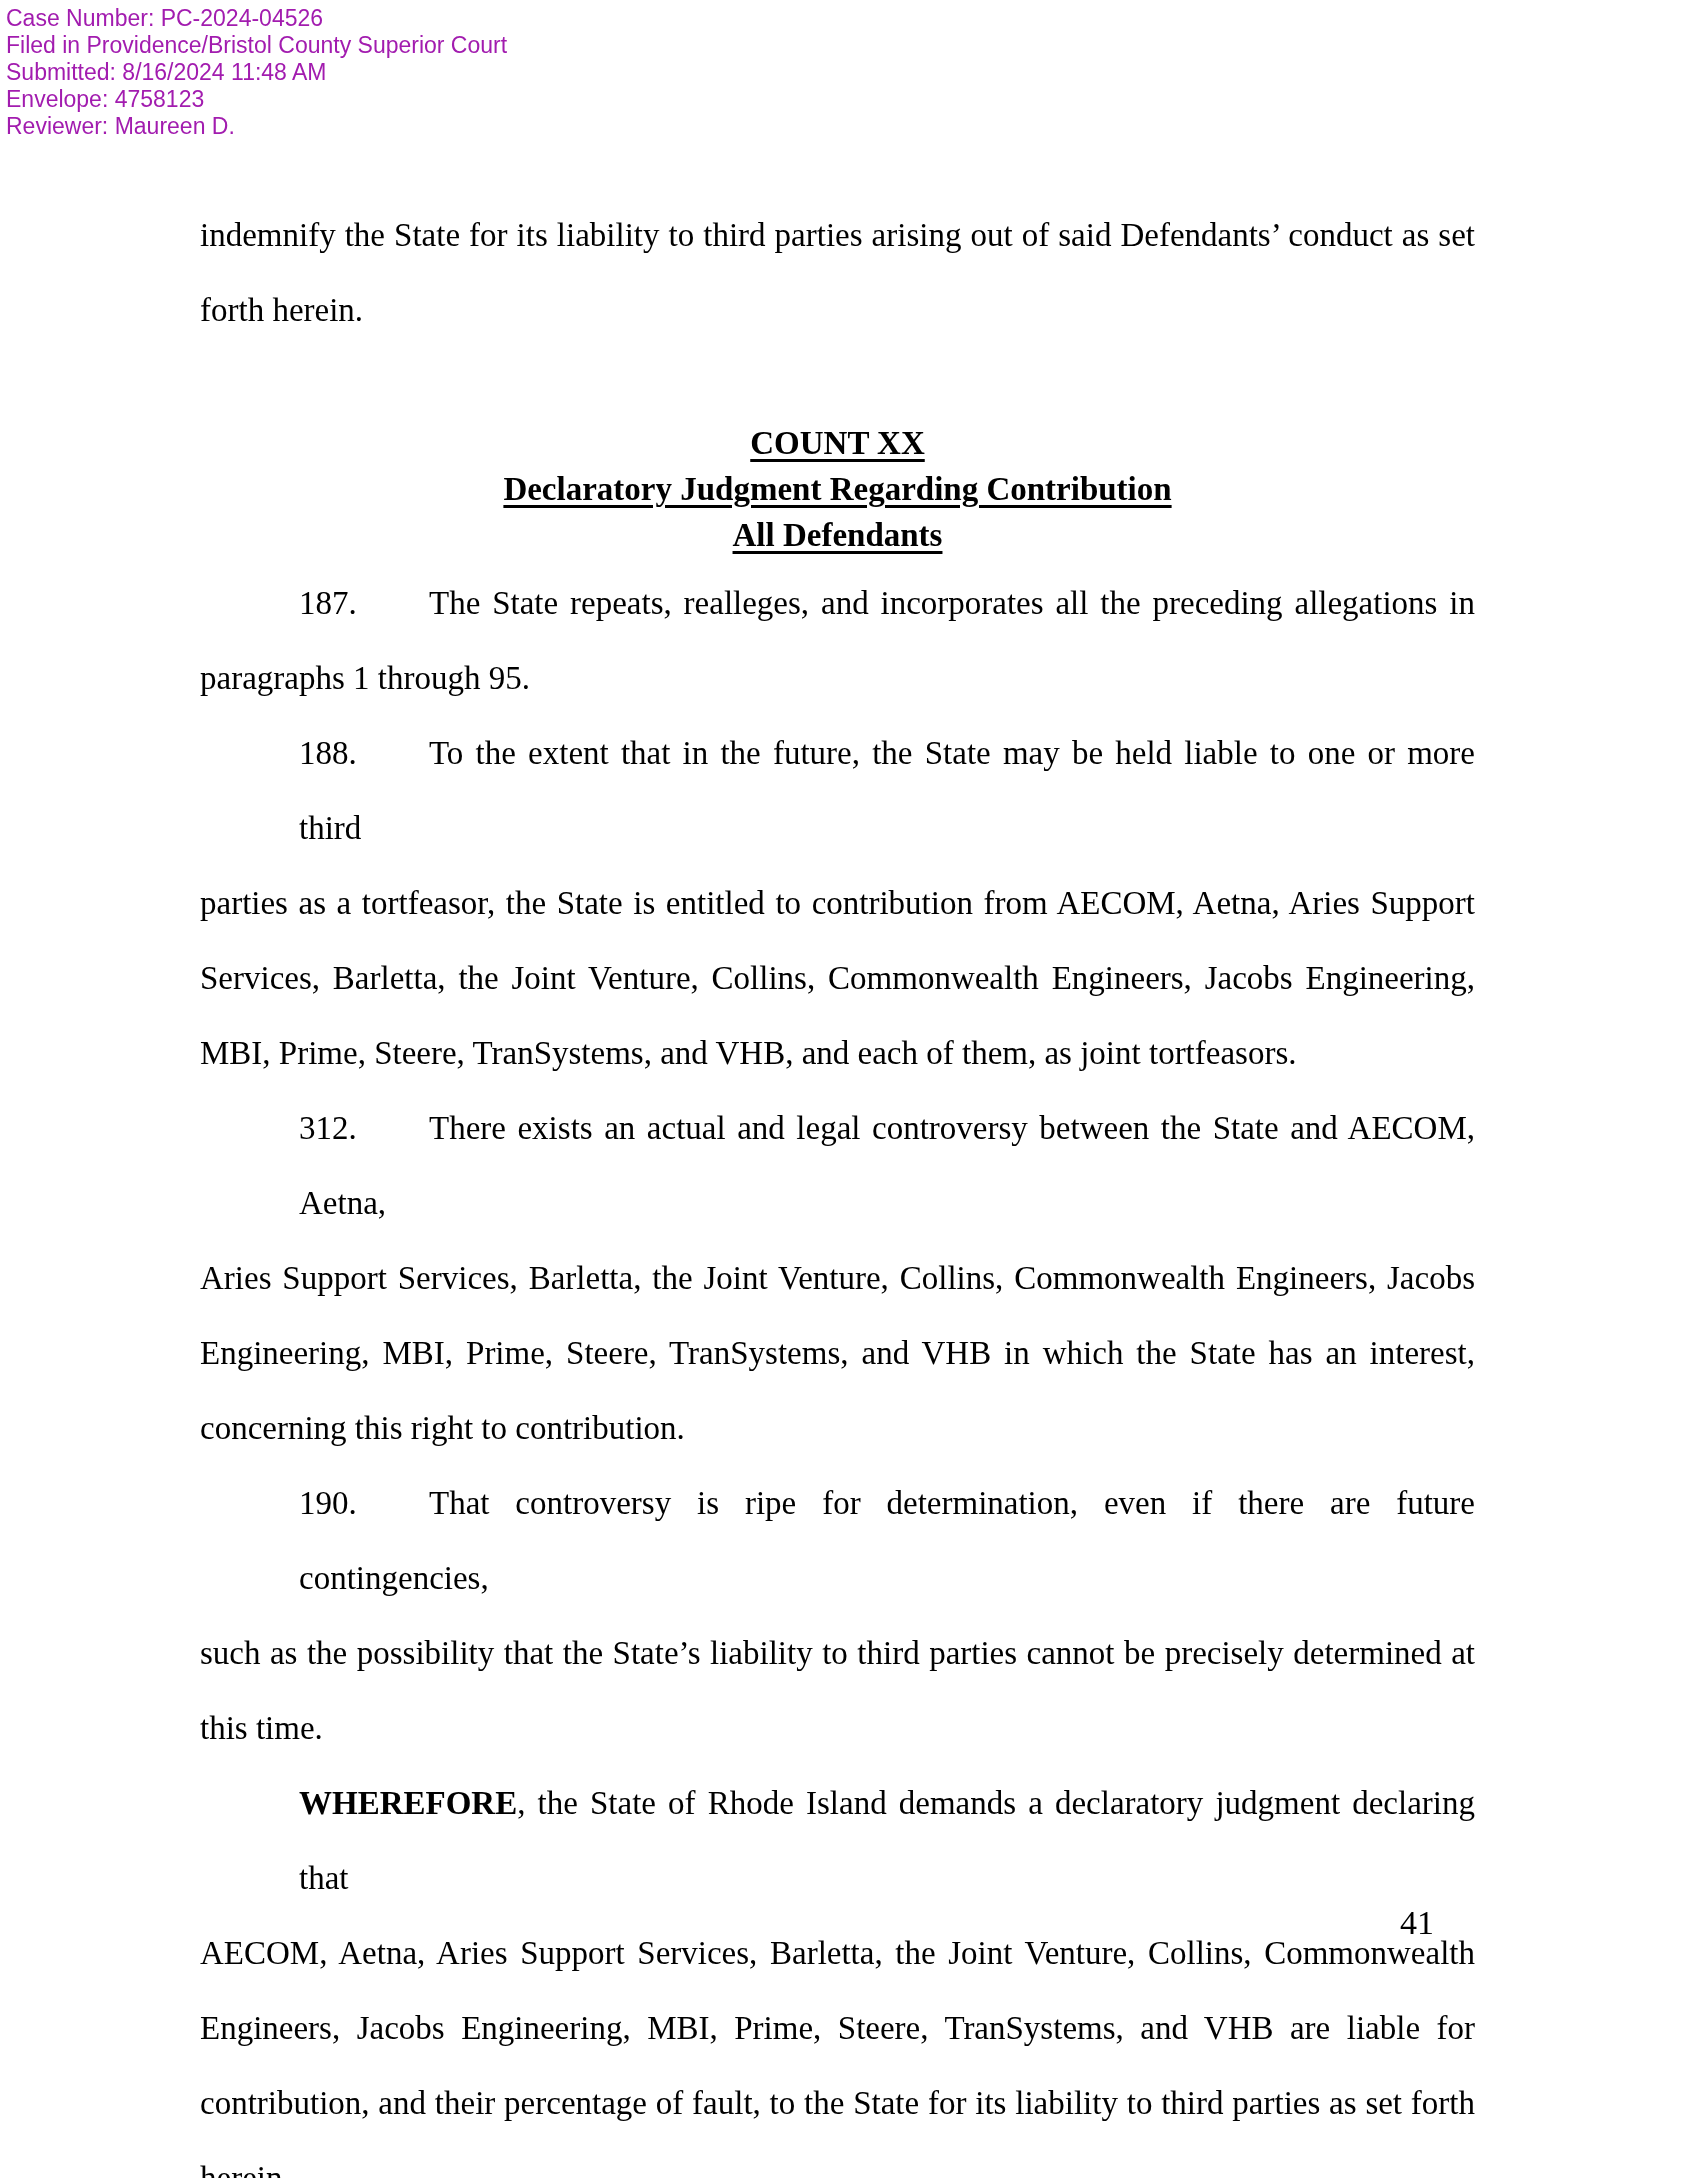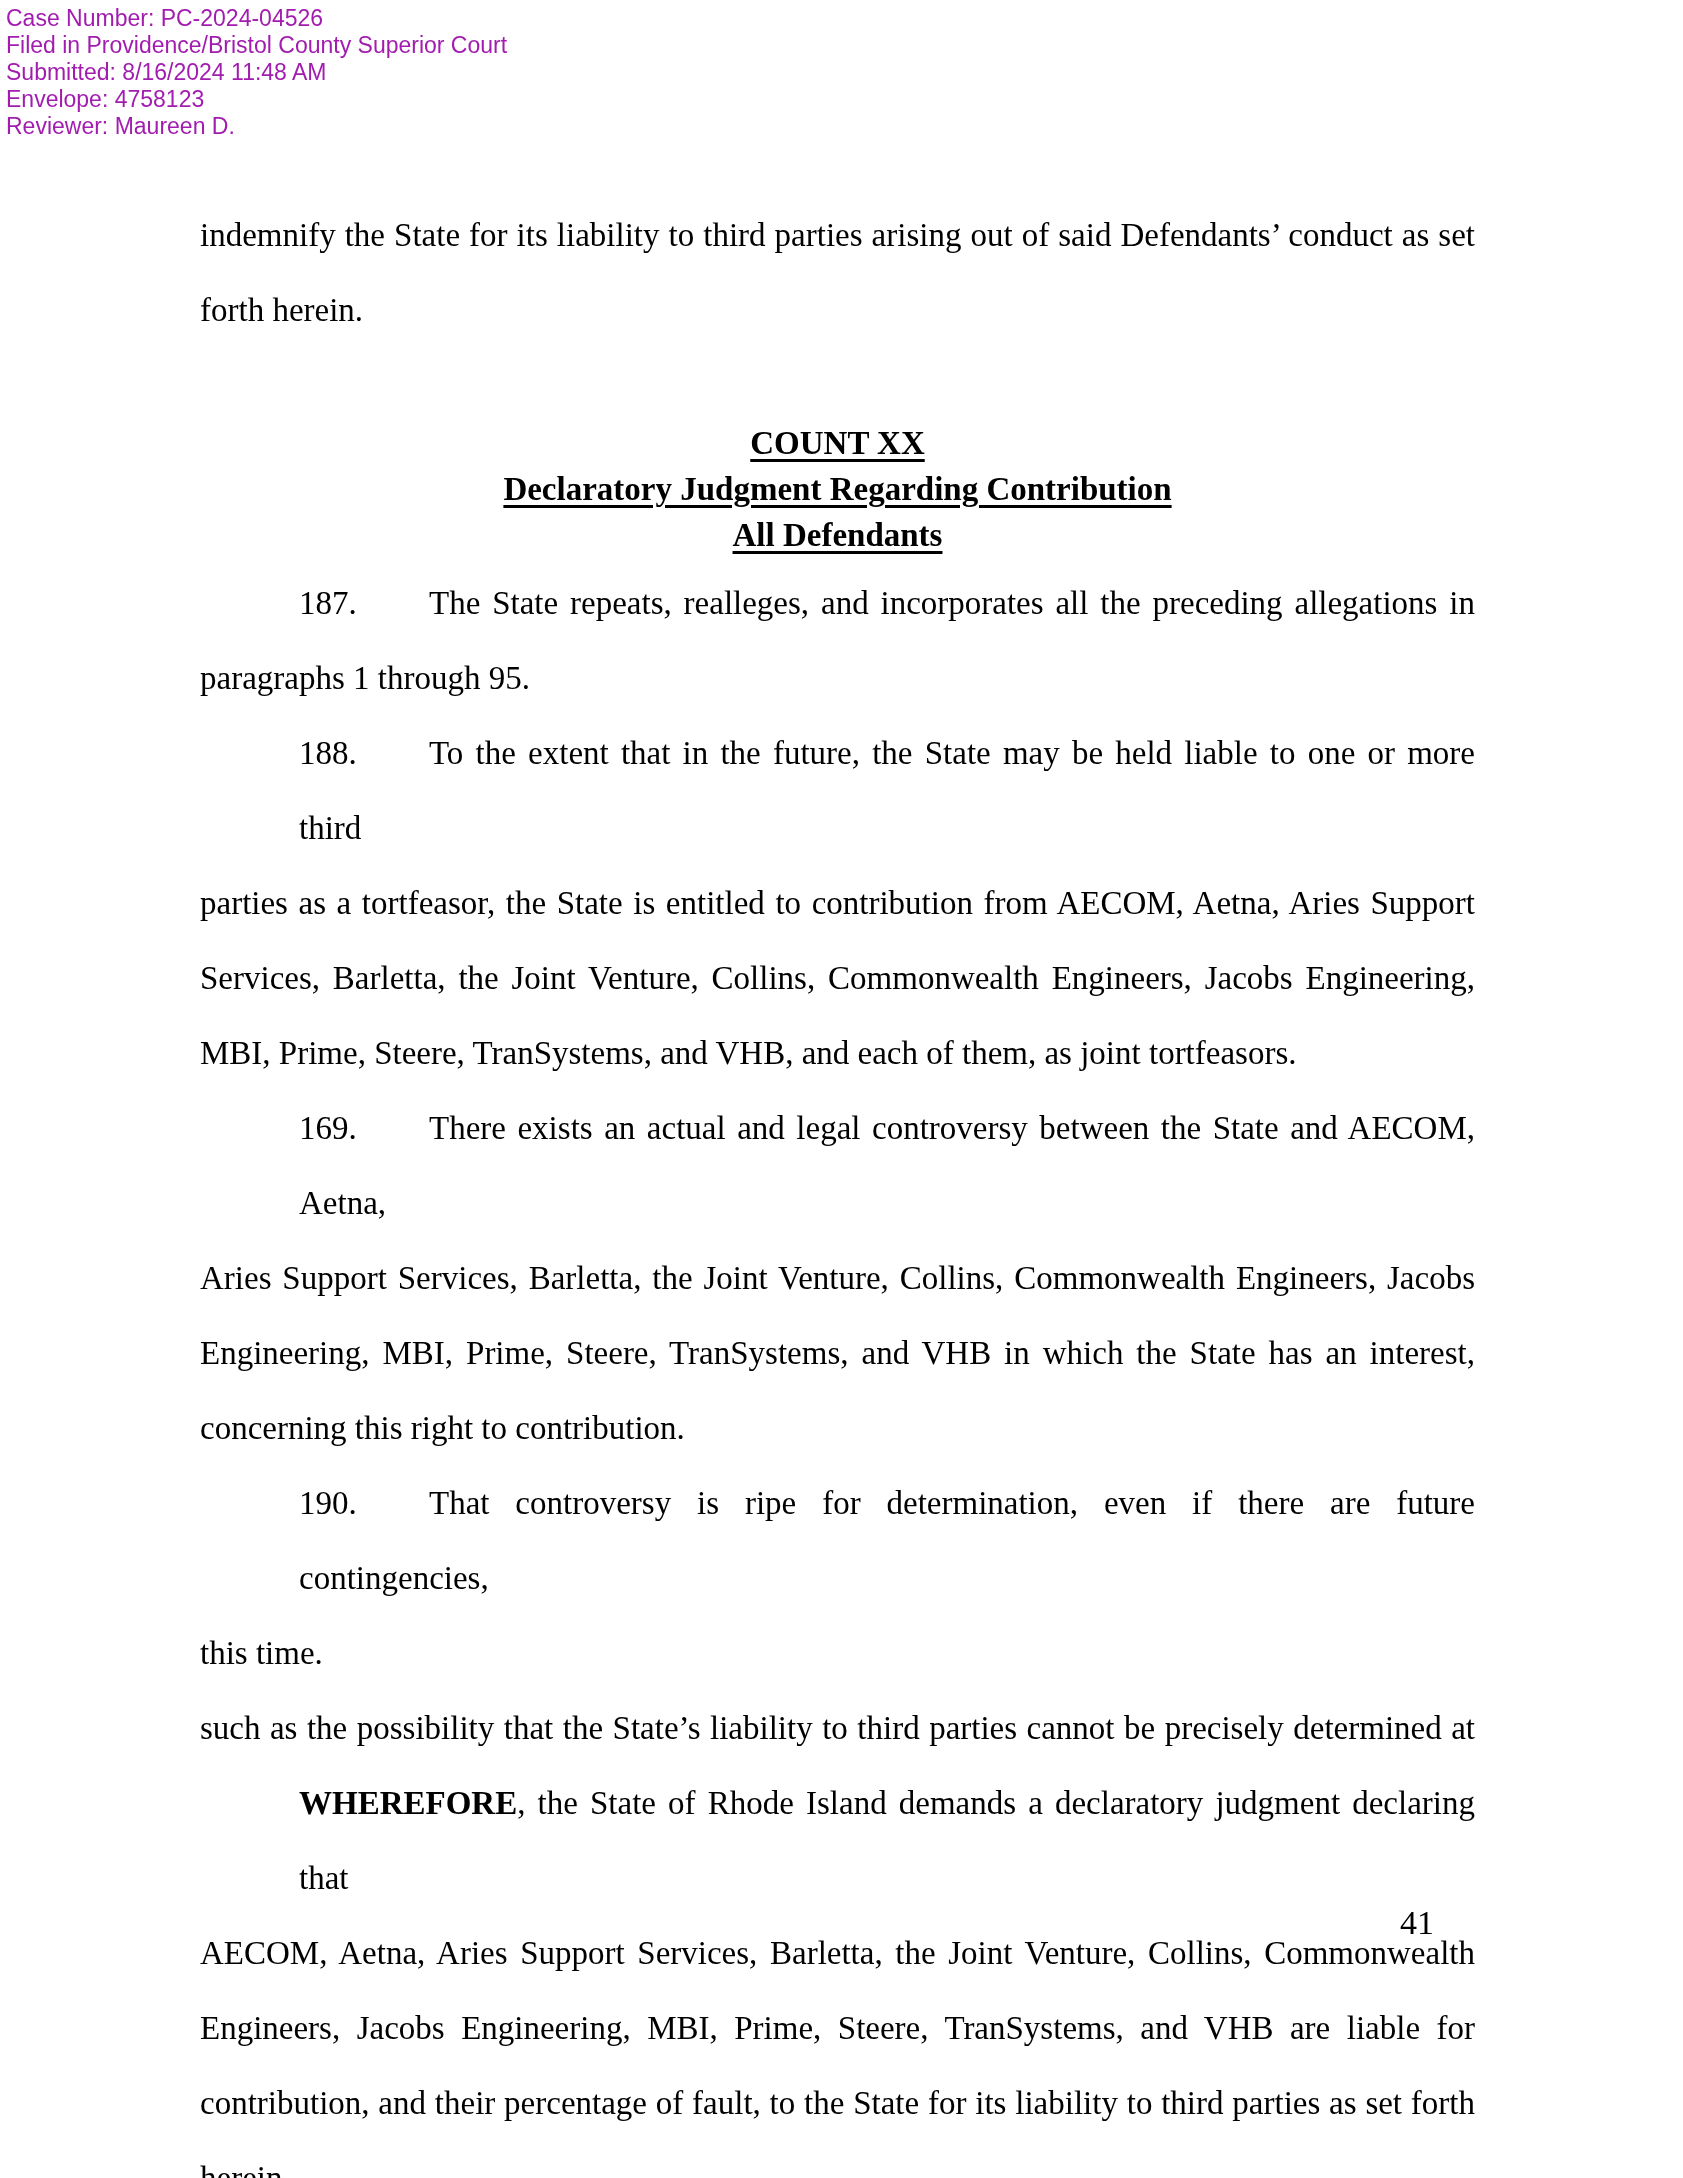--- a/index.html
+++ b/index.html
@@ -100,31 +100,31 @@
     <div class="ln">paragraphs 1 through 95.</div>
 
     <div class="ln j ind">
       <span class="pnum">188.</span><span>To the extent that in the future, the State may be held liable to one or more third</span>
     </div>
     <div class="ln j">parties as a tortfeasor, the State is entitled to contribution from AECOM, Aetna, Aries Support</div>
     <div class="ln j">Services, Barletta, the Joint Venture, Collins, Commonwealth Engineers, Jacobs Engineering,</div>
     <div class="ln">MBI, Prime, Steere, TranSystems, and VHB, and each of them, as joint tortfeasors.</div>
 
     <div class="ln j ind">
-      <span class="pnum">169.</span><span>There exists an actual and legal controversy between the State and AECOM, Aetna,</span>
+      <span class="pnum">312.</span><span>There exists an actual and legal controversy between the State and AECOM, Aetna,</span>
     </div>
     <div class="ln j">Aries Support Services, Barletta, the Joint Venture, Collins, Commonwealth Engineers, Jacobs</div>
     <div class="ln j">Engineering, MBI, Prime, Steere, TranSystems, and VHB in which the State has an interest,</div>
     <div class="ln">concerning this right to contribution.</div>
 
     <div class="ln j ind">
       <span class="pnum">190.</span><span>That controversy is ripe for determination, even if there are future contingencies,</span>
     </div>
+    <div class="ln j">such as the possibility that the State’s liability to third parties cannot be precisely determined at</div>
     <div class="ln">this time.</div>
-    <div class="ln j">such as the possibility that the State’s liability to third parties cannot be precisely determined at</div>
 
     <div class="ln j ind">
       <span class="b">WHEREFORE</span><span>, the State of Rhode Island demands a declaratory judgment declaring that</span>
     </div>
     <div class="ln j">AECOM, Aetna, Aries Support Services, Barletta, the Joint Venture, Collins, Commonwealth</div>
     <div class="ln j">Engineers, Jacobs Engineering, MBI, Prime, Steere, TranSystems, and VHB are liable for</div>
     <div class="ln j">contribution, and their percentage of fault, to the State for its liability to third parties as set forth</div>
     <div class="ln">herein.</div>
 
   </section>

